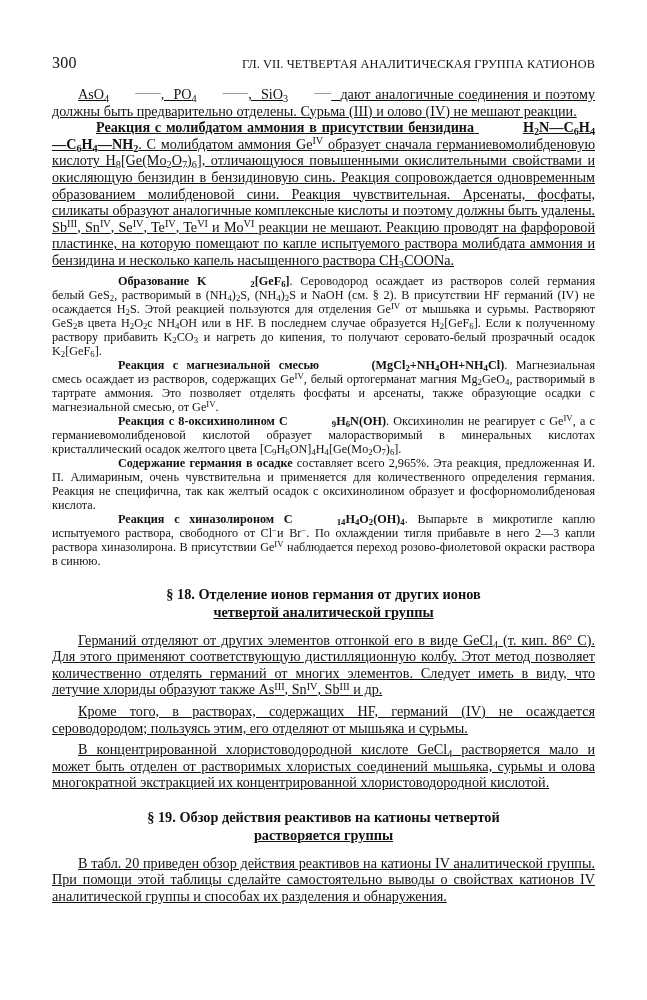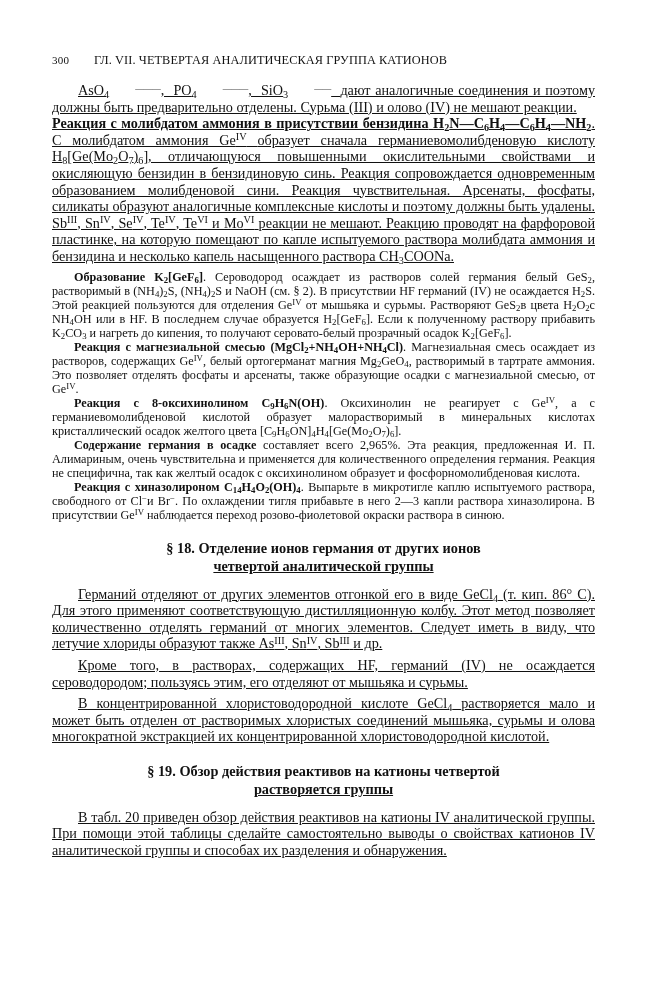--- a/index.html
+++ b/index.html
@@ -23,29 +23,29 @@
     position: relative;
   }
   .running-head {
     display: flex;
     align-items: baseline;
     font-size: 12.5px;
     letter-spacing: 0.2px;
     margin-bottom: 14px;
   }
   .folio {
-    font-size: 11px;
+    font-size: 16px;
     font-weight: normal;
     width: 42px;
     flex: 0 0 42px;
     margin-top: 28px;
   }
   .head-title {
     flex: 1;
-    text-align: left;
+    text-align: right;
     font-size: 12.3px;
     text-transform: uppercase;
     letter-spacing: 0.1px;
   }
   p.body {
     font-size: 14.2px;
     line-height: 16.6px;
     text-align: justify;
     margin: 0 0 0 0;
     text-indent: 26px;
@@ -62,21 +62,21 @@
   }
   .sec-head {
     text-align: center;
     font-weight: bold;
     font-size: 14.3px;
     line-height: 18px;
     margin: 17px 0 11px 0;
   }
   .sec-head .l2 { display: block; text-decoration: underline; }
   .gap-small { height: 5px; }
-  b { font-weight: bold; }
+  b { font-weight: bold; margin-left: 44px; }
   sub {
     font-size: 72%;
     vertical-align: -0.25em;
     line-height: 0;
   }
   sup {
     font-size: 72%;
     vertical-align: 0.45em;
     line-height: 0;
     margin-top: 12px;

